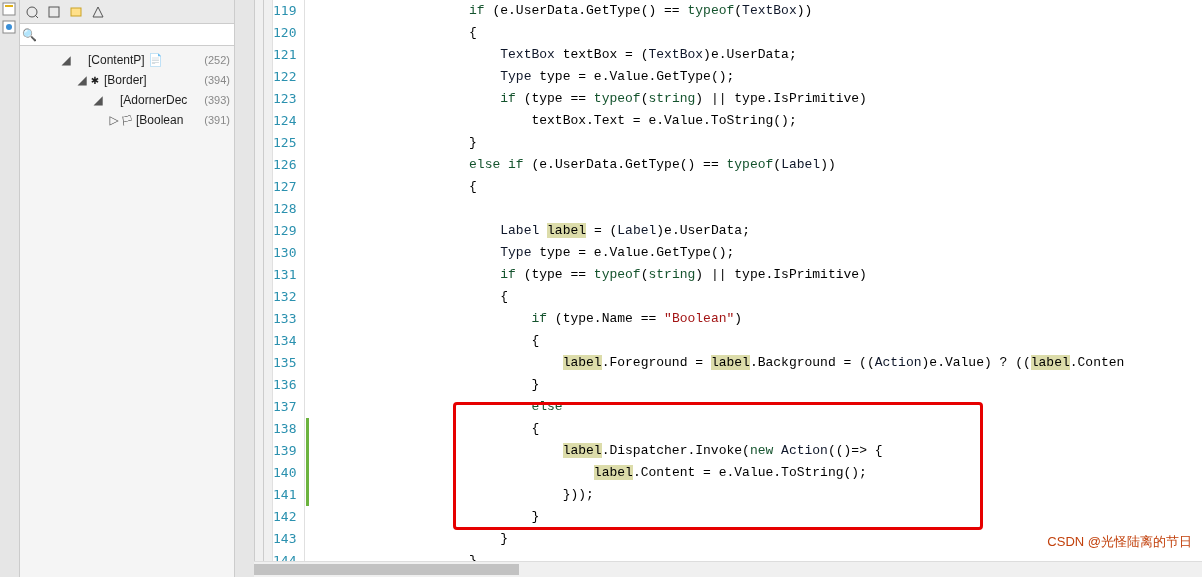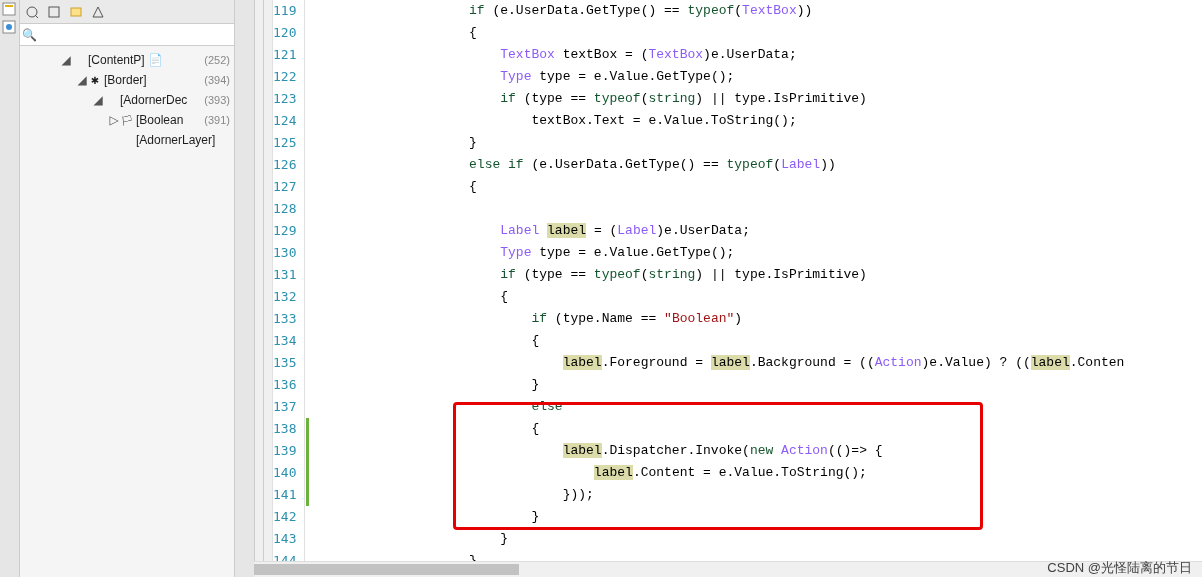--- a/index.html
+++ b/index.html
@@ -21,25 +21,25 @@
 .tree-label { white-space: nowrap; overflow: hidden; }
 .vert-gutter { width: 20px; background: #e6e6e6; border-right: 1px solid #ccc; display: flex; align-items: flex-start; justify-content: center; }
 .code-area { flex: 1; display: flex; background: #fff; overflow: hidden; }
 .fold-gutter { width: 18px; background: #f0f0f0; border-right: 1px solid #e0e0e0; position: relative; }
 .fold-line { position: absolute; left: 8px; top: 0; bottom: 0; width: 1px; background: #ccc; }
 .line-numbers { width: 32px; text-align: right; padding-right: 8px; color: #2b91af; font-family: Consolas, monospace; font-size: 13px; line-height: 22px; background: #fff; border-right: 1px solid #e0e0e0; }
 .change-bar { width: 6px; background: #fff; position: relative; }
 .change-mark { position: absolute; left: 1px; width: 3px; background: #6cb33e; }
 .code-content { flex: 1; font-family: Consolas, "Courier New", monospace; font-size: 13px; line-height: 22px; white-space: pre; color: #000; position: relative; padding-left: 2px; }
 .k { color: #14532d; }
-.t { color: #8b5cf6; }
+.t { color: #0f172a; }
 .s { color: #a31515; }
 .hl { background: #dcdcaa; }
 .highlight-box { position: absolute; border: 3px solid #e60000; border-radius: 4px; pointer-events: none; }
-.watermark { position: absolute; right: 10px; bottom: 0; color: #404040; font-size: 13px; font-family: sans-serif; }
+.watermark { position: absolute; right: 10px; bottom: 26px; color: #c2410c; font-size: 13px; font-family: sans-serif; }
 .scrollbar-h { position: absolute; left: 254px; bottom: 0; right: 0; height: 16px; background: #f0f0f0; border-top: 1px solid #ddd; }
 .scrollbar-thumb { position: absolute; left: 0; width: 28%; top: 2px; bottom: 2px; background: #c2c2c2; }
 svg { display: block; }
 </style>
 </head>
 <body>
 
 <div class="container">
   <div class="left-gutter">
     <div class="icon-btn">
@@ -100,26 +100,20 @@
           <span class="tree-expand">◢</span>
           <span class="tree-icon"></span>
           <span class="tree-label">[AdornerDec</span>
           <span class="count">(393)</span>
         </div>
         <div class="tree-row" style="padding-left: 88px;">
           <span class="tree-expand">▷</span>
           <span class="tree-icon">🏳</span>
           <span class="tree-label">[Boolean</span>
           <span class="count">(391)</span>
-        </div>
-        <div class="tree-row" style="padding-left: 88px;">
-          <span class="tree-expand"></span>
-          <span class="tree-icon"></span>
-          <span class="tree-label">[AdornerLayer]</span>
-          <span class="count"></span>
         </div>
       </div>
   </div>
 
   <div class="vert-gutter"></div>
 
   <div class="code-area">
     <div class="fold-gutter">
         <div class="fold-line"></div>
       </div>

